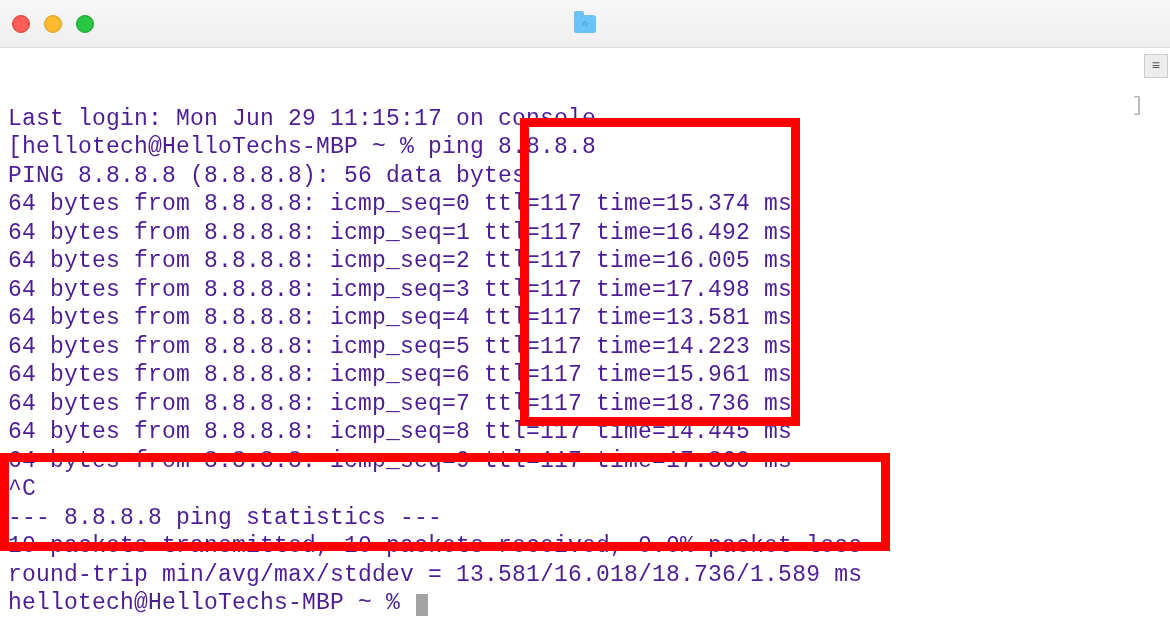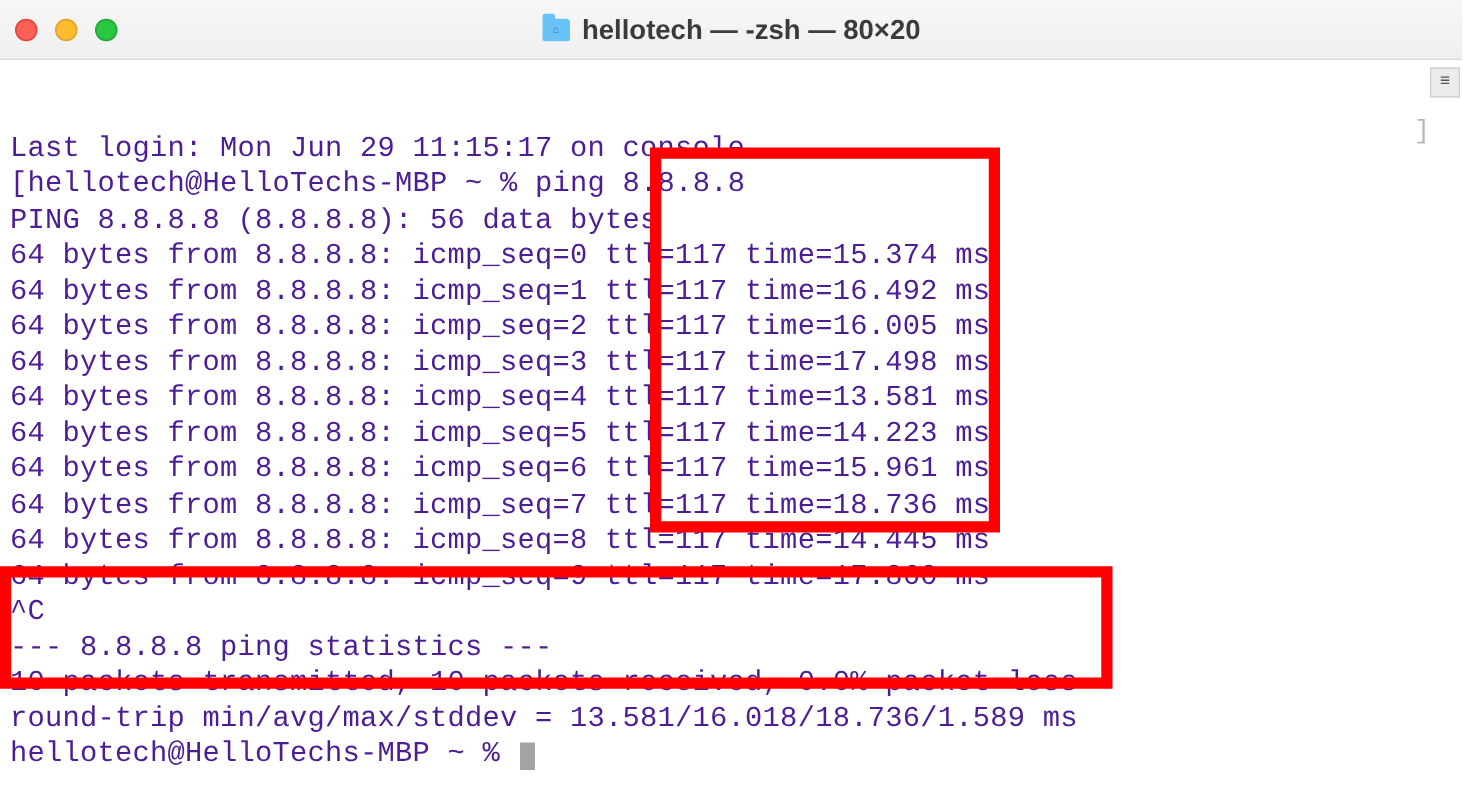--- a/index.html
+++ b/index.html
@@ -122,21 +122,20 @@
 <div class="titlebar">
   <div class="traffic-lights">
     <div class="tl red"></div>
     <div class="tl yellow"></div>
     <div class="tl green"></div>
   </div>
   <div class="title-center">
     <span class="folder-icon">
         <span class="home">⌂</span>
       </span>
-    <span class="title-text">hellotech — -zsh — 80×20</span>
   </div>
 </div>
 
 <div class="terminal-wrap">
   <div class="scroll-hint">≡</div>
   <div class="rbracket">]</div>
 
   <div class="terminal">
 <span>Last login: Mon Jun 29 11:15:17 on console</span>
 <span>[</span><span>hellotech@HelloTechs-MBP ~ % ping 8.8.8.8</span>

